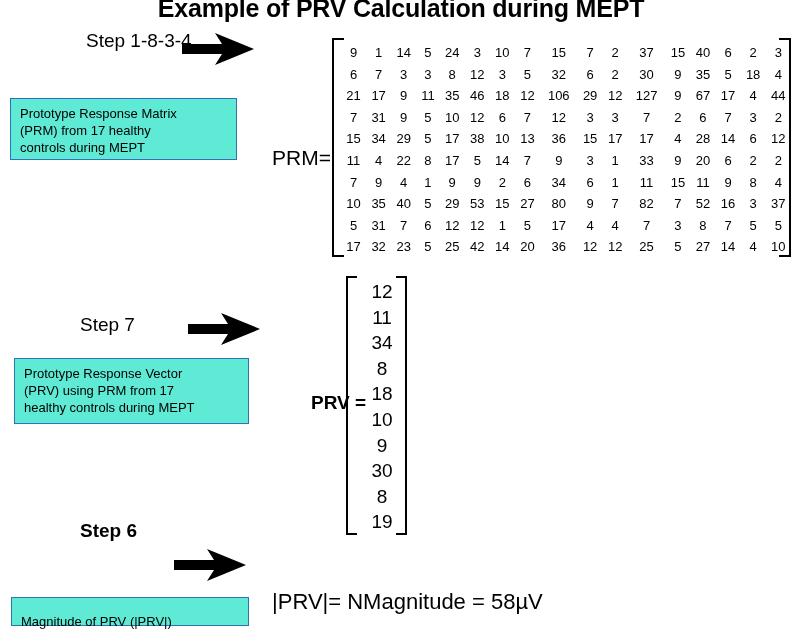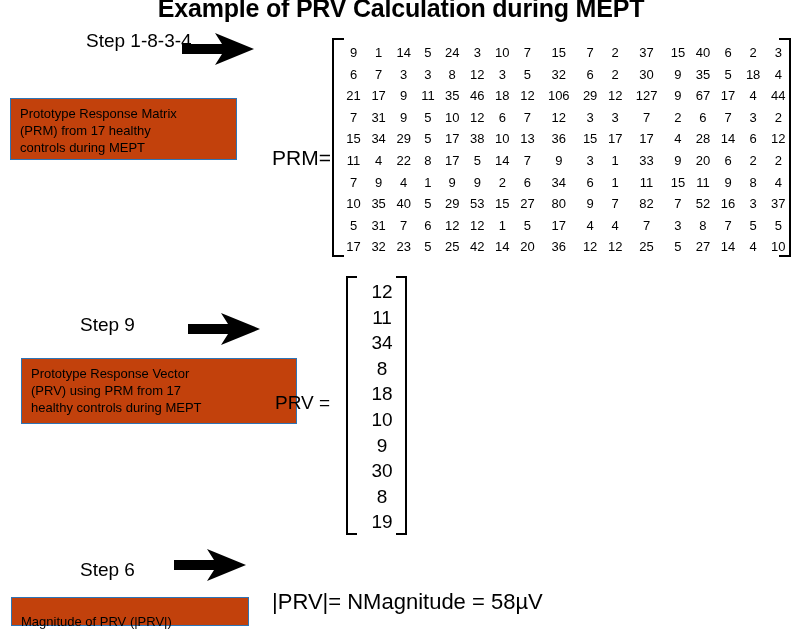--- a/index.html
+++ b/index.html
@@ -42,40 +42,40 @@
 
   
   .arrow {
     position: absolute;
   }
   .arrow svg { display: block; }
 
   
   .blue-box {
     position: absolute;
-    background: #c2410c;
+    background: #5eead4;
     border: 1px solid #2E74B5;
     box-sizing: border-box;
     color: #000000;
     font-family: "Liberation Sans", sans-serif;
     font-size: 13px;
     line-height: 17px;
     padding: 6px 8px 6px 9px;
   }
   .blue-box div { white-space: nowrap; }
 
   
   .eq-label {
     position: absolute;
     font-family: "Liberation Sans", sans-serif;
     font-size: 21px;
     color: #000000;
     white-space: nowrap;
   }
-  .eq-label.bold { font-weight: normal; font-size: 19px; }
+  .eq-label.bold { font-weight: bold; font-size: 19px; margin-left: 36px; }
 
   
   .bracket {
     position: absolute;
     box-sizing: border-box;
     border-top: 2px solid #000;
     border-bottom: 2px solid #000;
   }
   .bracket.left  { border-left: 2px solid #000;  }
   .bracket.right { border-right: 2px solid #000; }
@@ -339,29 +339,29 @@
         <td>25</td>
         <td>5</td>
         <td>27</td>
         <td>14</td>
         <td>4</td>
         <td>10</td>
       </tr>
     </tbody>
 </table>
 
-<div class="step-label" style="left:80px; top:314px;">Step 9</div>
+<div class="step-label" style="left:80px; top:314px;">Step 7</div>
 
 <div class="arrow" style="left:188px; top:313px;">
   <svg width="72" height="32" viewBox="0 0 72 32">
     <path d="M0,11 L40,11 L33,0 L72,16 L33,32 L40,21 L0,21 Z" fill="#000000"></path>
   </svg>
 </div>
 
-<div class="blue-box" style="left:21px; top:358px; width:276px; height:66px;">
+<div class="blue-box" style="left:14px; top:358px; width:235px; height:66px;">
   <div>Prototype Response Vector</div>
   <div>(PRV)  using PRM from 17</div>
   <div>healthy  controls during MEPT</div>
 </div>
 
 <div class="eq-label bold" style="left:275px; top:392px;">PRV =</div>
 
 <div class="bracket left" style="left:346px; top:276px; width:11px; height:259px;"></div>
 <div class="bracket right" style="left:396px; top:276px; width:11px; height:259px;"></div>
 
@@ -371,21 +371,21 @@
     <div>34</div>
     <div>8</div>
     <div>18</div>
     <div>10</div>
     <div>9</div>
     <div>30</div>
     <div>8</div>
     <div>19</div>
   </div>
 
-<div class="step-label" style="left:80px; top:559px;">Step 6</div>
+<div class="step-label" style="left:80px; top:520px;font-weight:bold;">Step 6</div>
 
 <div class="arrow" style="left:174px; top:549px;">
   <svg width="72" height="32" viewBox="0 0 72 32">
     <path d="M0,11 L40,11 L33,0 L72,16 L33,32 L40,21 L0,21 Z" fill="#000000"></path>
   </svg>
 </div>
 
 <div class="blue-box" style="left:11px; top:597px; width:238px; height:29px; padding-top:15px;">
   <div>Magnitude of PRV (|PRV|)</div>
 </div>

